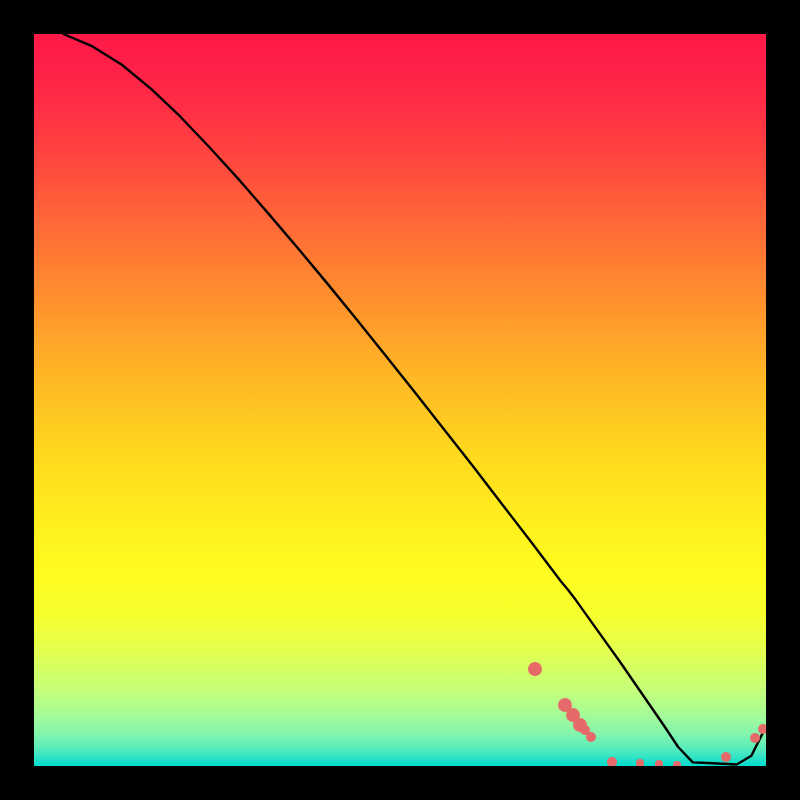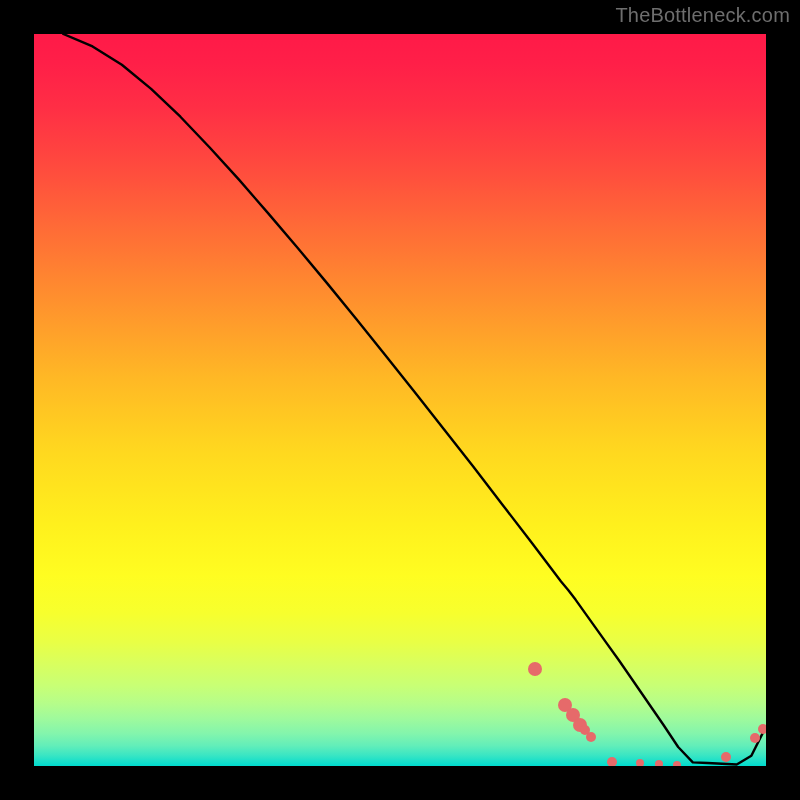--- a/index.html
+++ b/index.html
@@ -41,21 +41,20 @@
     border-radius: 50%;
     background: #e66a6a;
     transform: translate(-50%, -50%);
     z-index: 3;
   }
 </style>
 </head>
 <body>
 
 <div id="root">
-  <div class="watermark">TheBottleneck.com</div>
   <div class="plot-frame" style="left: 24px; top: 24px; width: 752px; height: 752px;"></div>
   <div class="plot-inner" style="left: 34px; top: 34px; width: 732px; height: 732px;">
     <div class="grad" style="background: linear-gradient(rgb(255, 26, 72) 0%, rgb(255, 31, 72) 4%, rgb(255, 46, 69) 10%, rgb(255, 74, 62) 18%, rgb(255, 109, 54) 27%, rgb(255, 147, 45) 37%, rgb(255, 184, 37) 47%, rgb(255, 216, 31) 57%, rgb(255, 240, 29) 67%, rgb(255, 253, 33) 74%, rgb(247, 255, 45) 79%, rgb(233, 255, 69) 83%, rgb(217, 255, 94) 86%, rgb(200, 255, 117) 89%, rgb(181, 253, 138) 91.5%, rgb(159, 250, 156) 93.5%, rgb(132, 245, 172) 95.5%, rgb(99, 238, 185) 97.2%, rgb(59, 230, 195) 98.5%, rgb(24, 223, 202) 99.4%, rgb(0, 219, 206) 100%);"></div>
     <svg class="curve" preserveAspectRatio="none" viewBox="0 0 732 732">
       <path fill="none" stroke="#000" stroke-width="2.4" stroke-linejoin="round" stroke-linecap="round" d="M29.28 0.00 L58.56 12.44 L87.84 30.74 L117.12 54.90 L146.40 82.72 L175.68 113.46 L204.96 145.67 L234.24 179.34 L263.52 213.74 L292.80 248.88 L322.08 284.75 L351.36 321.35 L380.64 357.95 L409.92 395.28 L439.20 432.61 L468.48 470.68 L497.76 508.74 L527.04 547.54 L534.36 556.32 L541.68 565.84 L556.32 586.33 L570.96 606.83 L585.60 627.32 L600.24 648.55 L614.88 669.78 L629.52 691.01 L644.16 712.97 L658.80 728.34 L673.44 729.07 L688.08 729.80 L702.72 730.54 L717.36 721.75 L732.00 692.47"></path>
     </svg>
   <div class="dot" style="left: 500.688px; top: 635.376px; width: 14px; height: 14px;"></div>
       <div class="dot" style="left: 530.7px; top: 670.512px; width: 14px; height: 14px;"></div>
       <div class="dot" style="left: 538.752px; top: 681.492px; width: 14px; height: 14px;"></div>
       <div class="dot" style="left: 546.072px; top: 691.008px; width: 14px; height: 14px;"></div>

